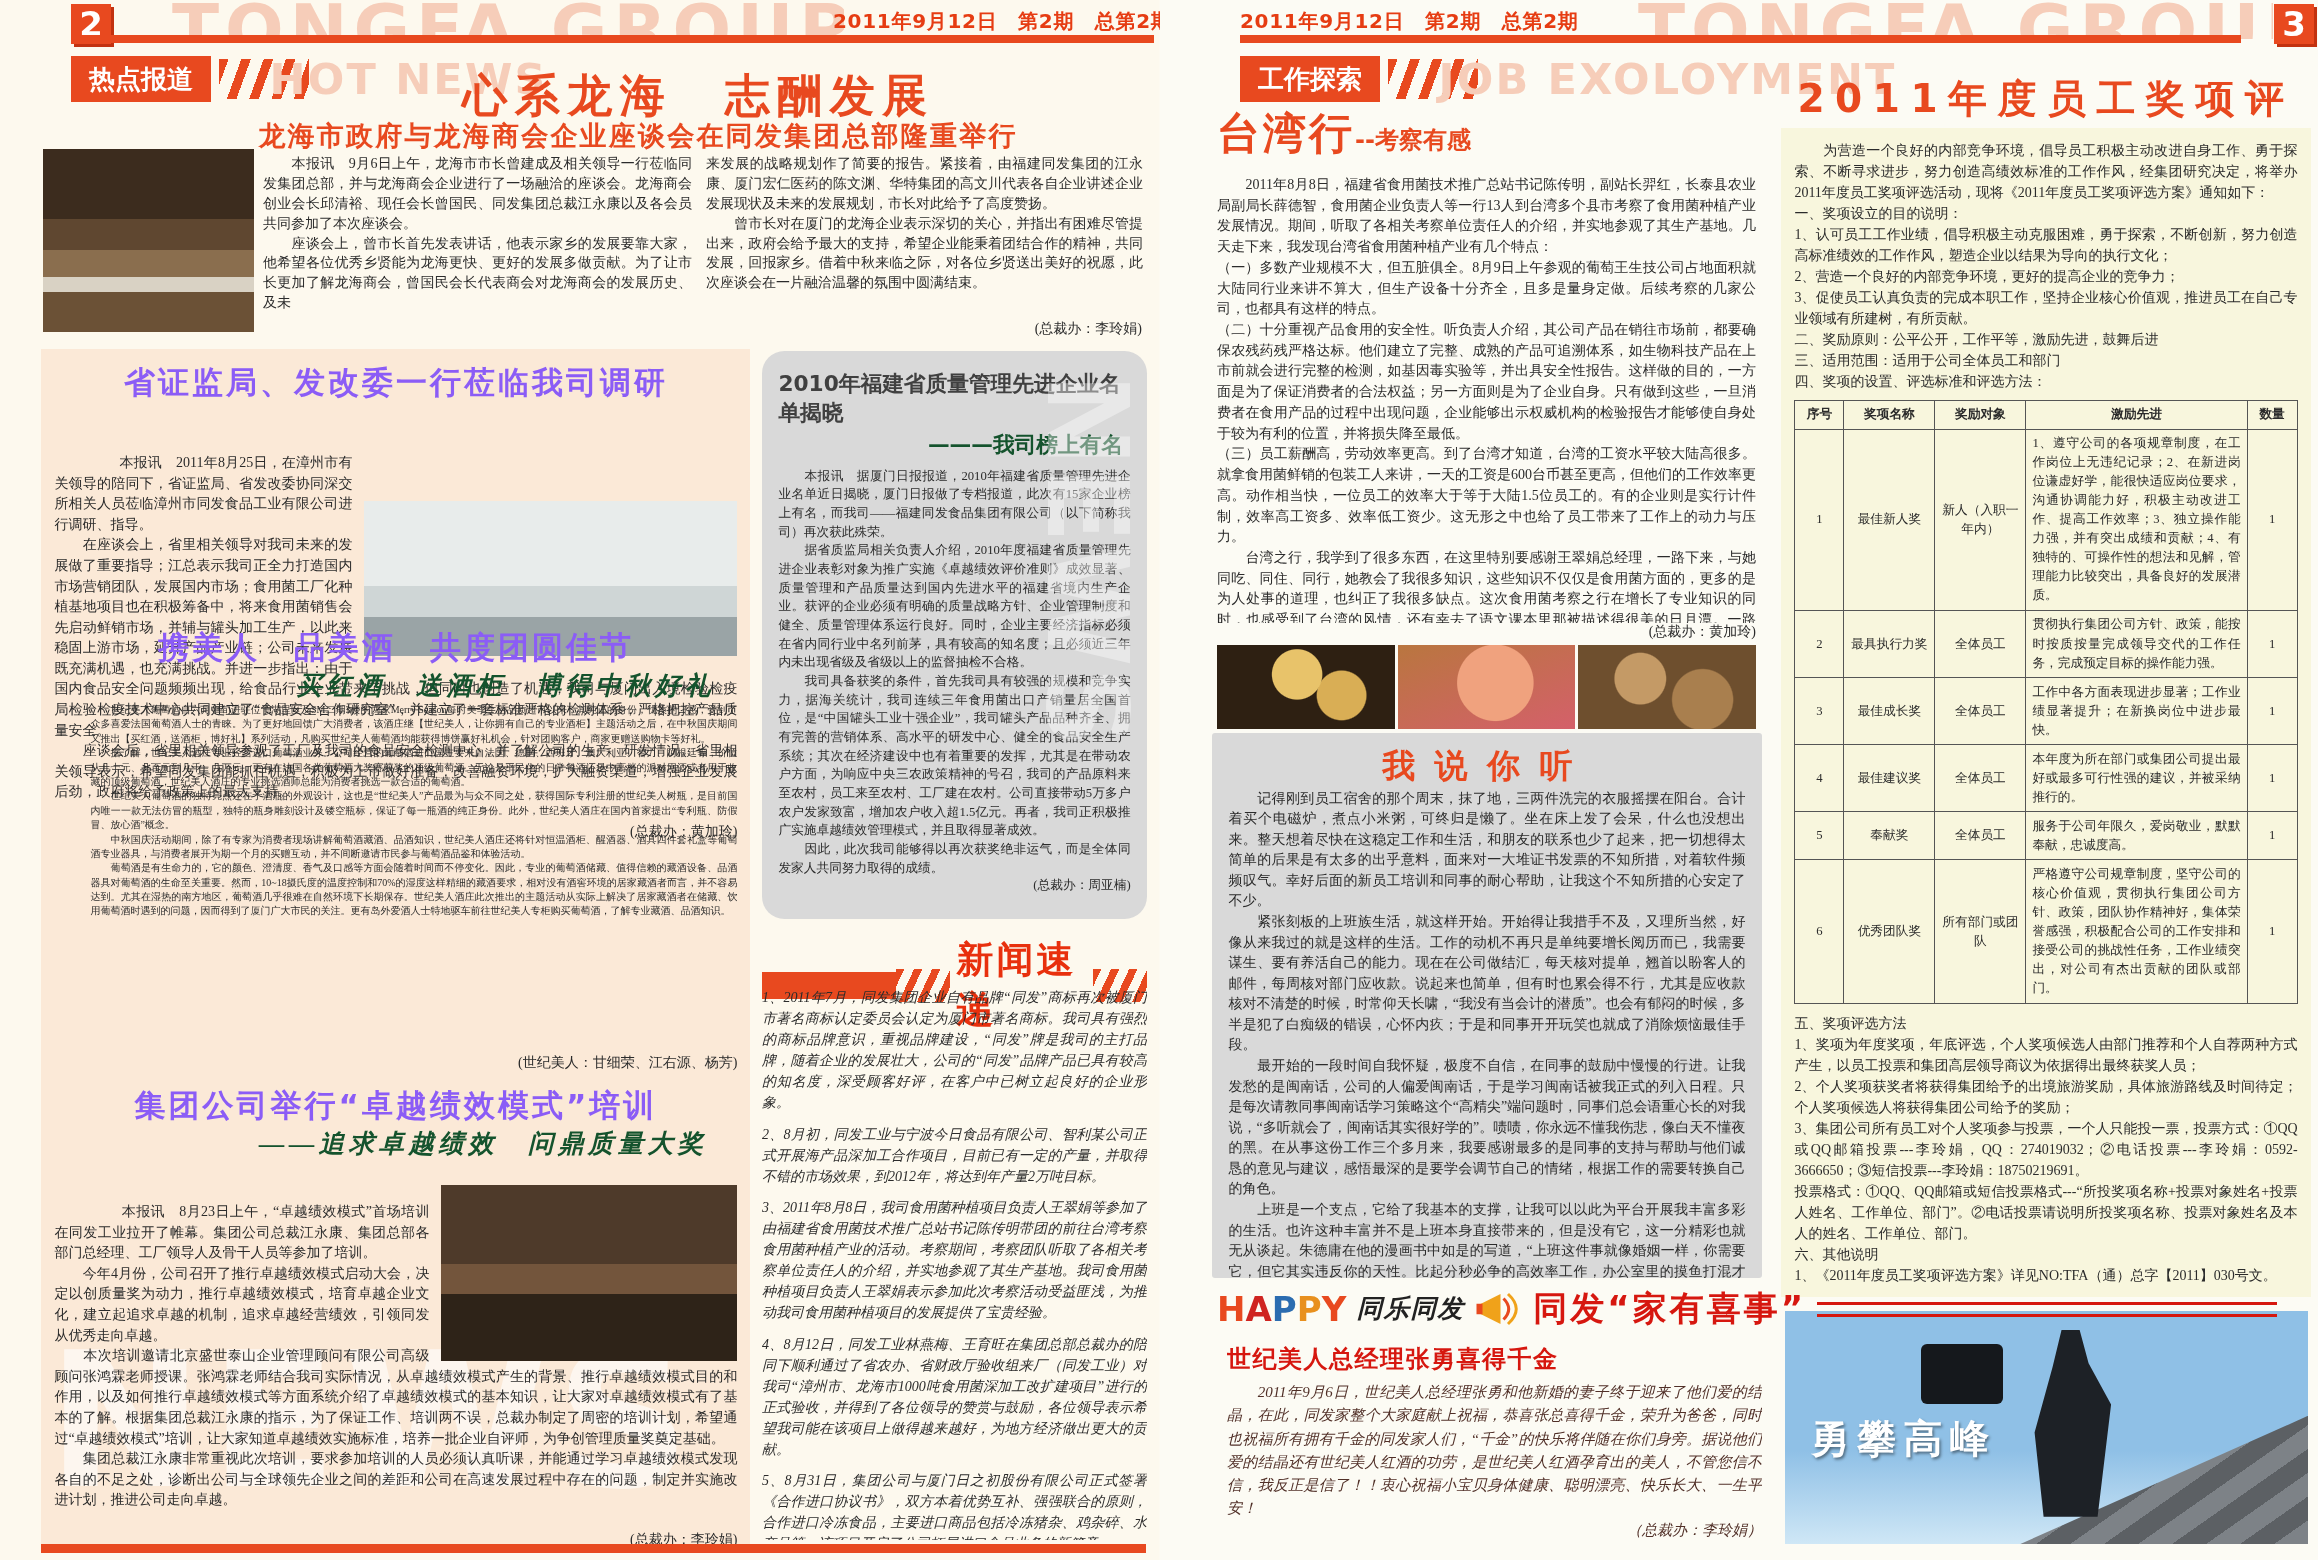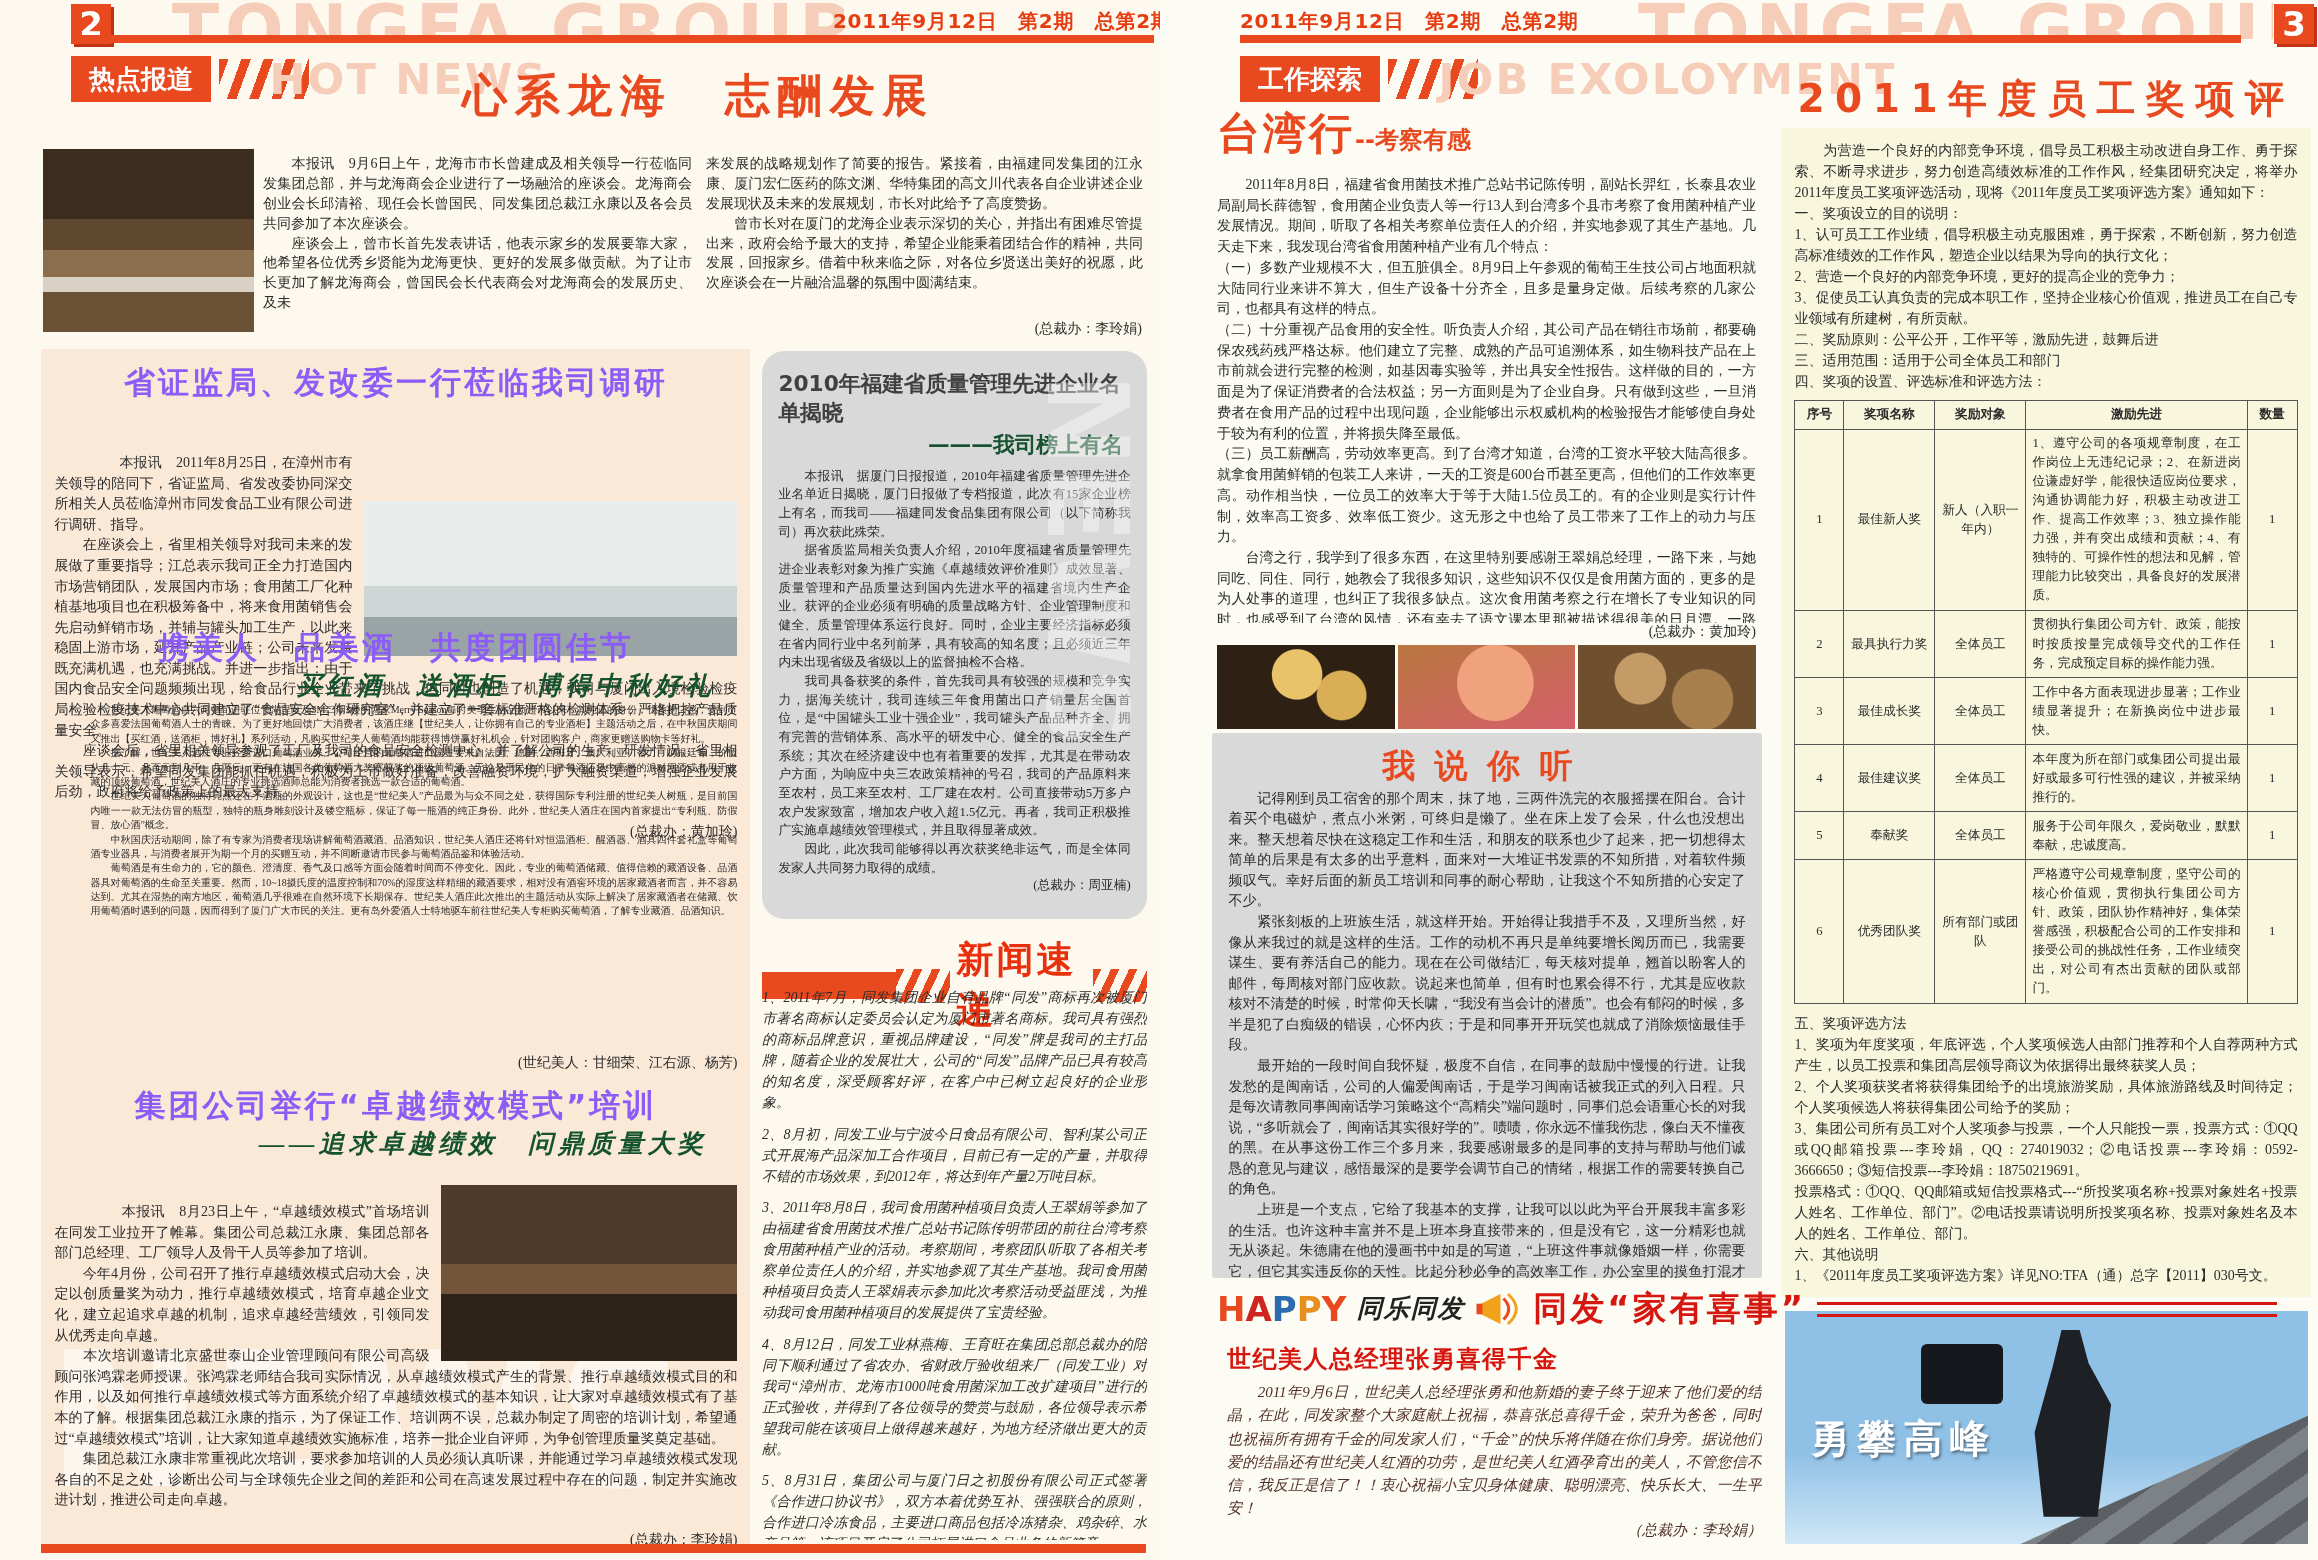--- a/index.html
+++ b/index.html
@@ -84,20 +84,21 @@
     <div class="abs rule" style="left:71px;top:35px;width:1083px;"></div>
     <div class="abs date" style="left:833px;top:7.5px;">2011年9月12日　第2期　总第2期</div>
 
     <div class="abs sec" style="left:71px;top:54px;">
       <div class="sec-red">热点报道</div>
       <div class="stripes"></div>
       <div class="sec-en">HOT NEWS</div>
     </div>
 
     <div class="abs h1 t-orange" style="left:254px;top:66px;width:889px;">心系龙海　志酬发展</div>
+    <div class="abs h2 t-orange" style="left:134px;top:118px;width:1008px;">龙海市政府与龙海商会企业座谈会在同发集团总部隆重举行</div>
     <div class="abs ph ph-meeting" style="left:43px;top:149px;width:211px;height:183px;"></div>
     <div class="abs body" style="left:263px;top:154px;width:429px;height:187px;font-size:14px;line-height:1.42;overflow:hidden;">　　本报讯　9月6日上午，龙海市市长曾建成及相关领导一行莅临同发集团总部，并与龙海商会企业进行了一场融洽的座谈会。龙海商会创业会长邱清裕、现任会长曾国民、同发集团总裁江永康以及各会员共同参加了本次座谈会。
 　　座谈会上，曾市长首先发表讲话，他表示家乡的发展要靠大家，他希望各位优秀乡贤能为龙海更快、更好的发展多做贡献。为了让市长更加了解龙海商会，曾国民会长代表商会对龙海商会的发展历史、及未</div>
     <div class="abs body" style="left:706px;top:154px;width:437px;height:166px;font-size:14px;line-height:1.42;overflow:hidden;">来发展的战略规划作了简要的报告。紧接着，由福建同发集团的江永康、厦门宏仁医药的陈文渊、华特集团的高文川代表各自企业讲述企业发展现状及未来的发展规划，市长对此给予了高度赞扬。
 　　曾市长对在厦门的龙海企业表示深切的关心，并指出有困难尽管提出来，政府会给予最大的支持，希望企业能秉着团结合作的精神，共同发展，回报家乡。借着中秋来临之际，对各位乡贤送出美好的祝愿，此次座谈会在一片融洽温馨的氛围中圆满结束。</div>
     <div class="abs byline" style="left:855px;top:320px;width:287px;font-size:14px;">(总裁办：李玲娟)</div>
 
     <div class="abs peach" style="left:41px;top:349px;width:709px;height:1195px;padding:0;overflow:hidden;">
       <div class="abs news-wm" style="left:6px;top:963px;">NEWS</div>
 

